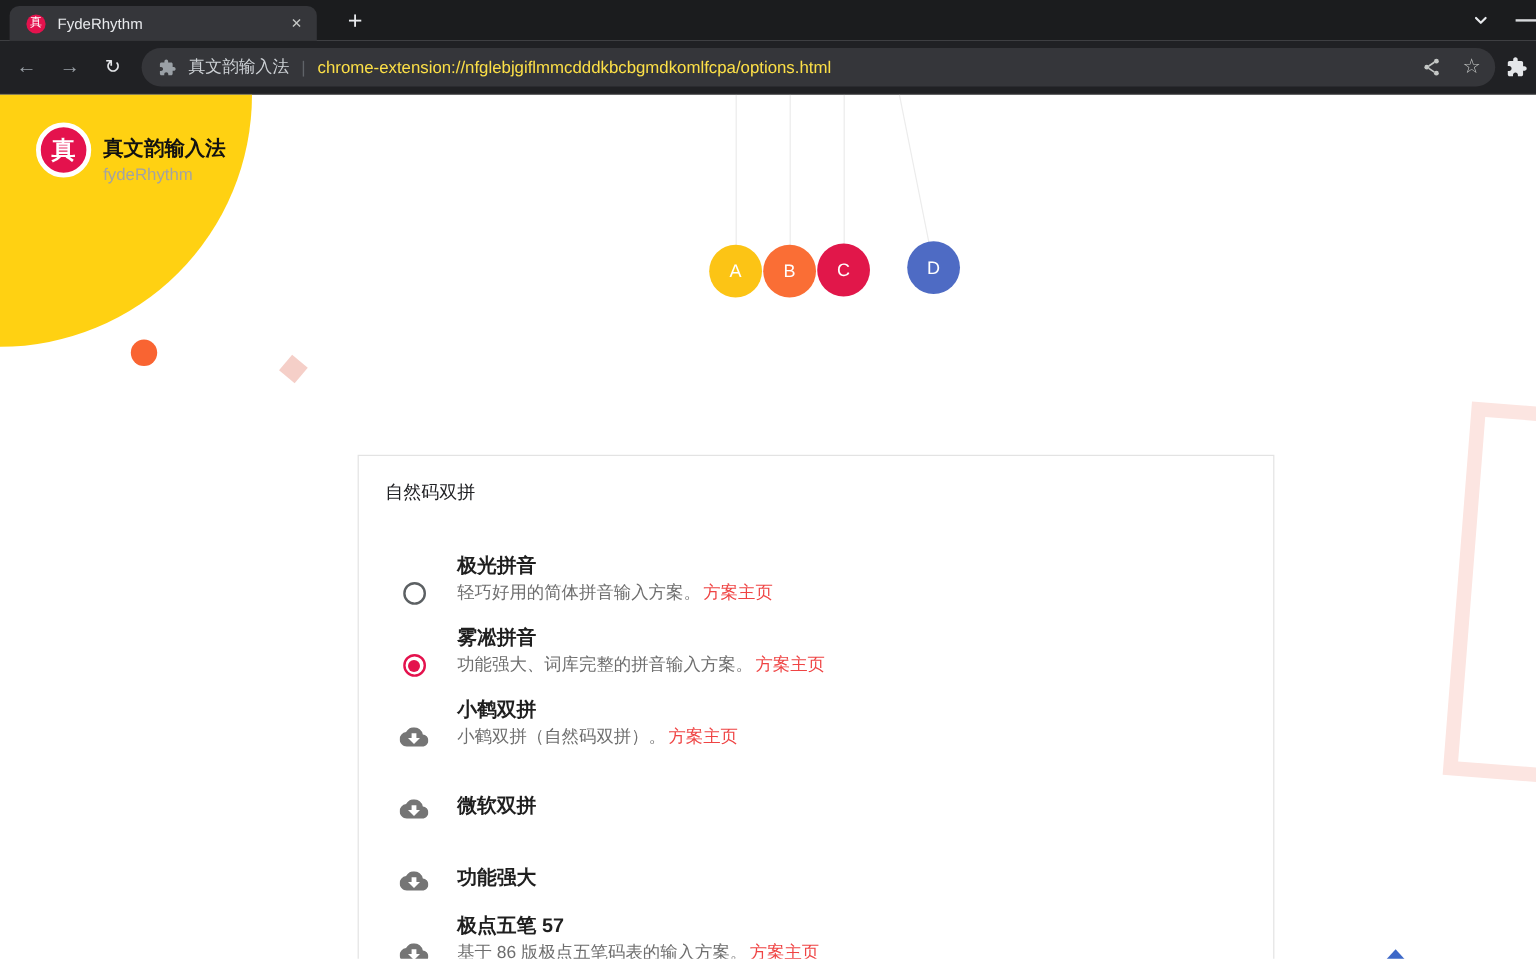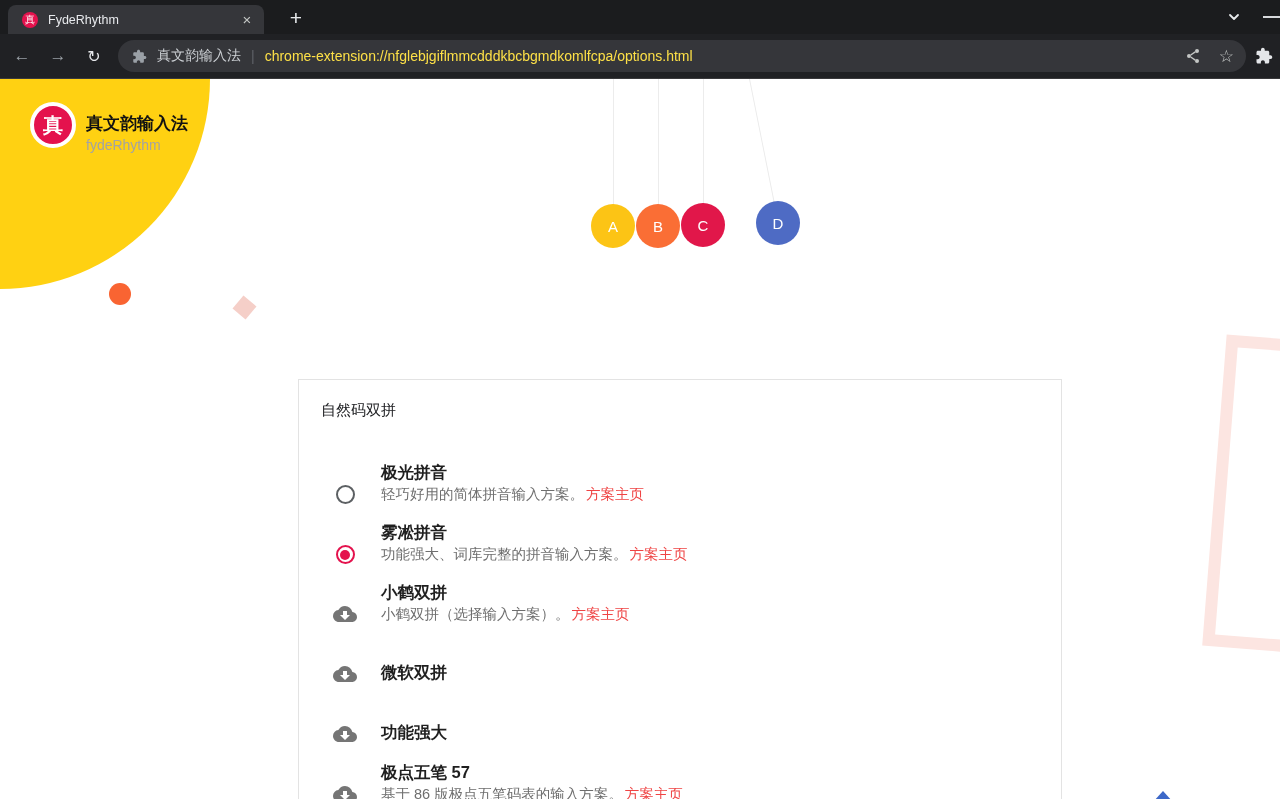--- a/index.html
+++ b/index.html
@@ -167,21 +167,21 @@
     </div>
 
     <div class="scheme-row">
       <div class="icon-col">
         <svg width="24" height="18" viewBox="0 0 24 18">
             <path fill="#757575" d="M19.35 6.04A7.49 7.49 0 0 0 12 0C9.11 0 6.6 1.64 5.35 4.04A5.994 5.994 0 0 0 0 10c0 3.31 2.69 6 6 6h13c2.76 0 5-2.24 5-5 0-2.64-2.05-4.78-4.65-4.96zM17 9l-5 5-5-5h3V5h4v4h3z"></path>
           </svg>
       </div>
       <div>
         <div class="scheme-name">小鹤双拼</div>
-        <div class="scheme-desc"><span>小鹤双拼（选择输入方案）。</span><a href="#" class="scheme-link">方案主页</a></div>
+        <div class="scheme-desc"><span>小鹤双拼（自然码双拼）。</span><a href="#" class="scheme-link">方案主页</a></div>
       </div>
     </div>
 
     <div class="scheme-row">
       <div class="icon-col">
         <svg width="24" height="18" viewBox="0 0 24 18">
             <path fill="#757575" d="M19.35 6.04A7.49 7.49 0 0 0 12 0C9.11 0 6.6 1.64 5.35 4.04A5.994 5.994 0 0 0 0 10c0 3.31 2.69 6 6 6h13c2.76 0 5-2.24 5-5 0-2.64-2.05-4.78-4.65-4.96zM17 9l-5 5-5-5h3V5h4v4h3z"></path>
           </svg>
       </div>
       <div>

